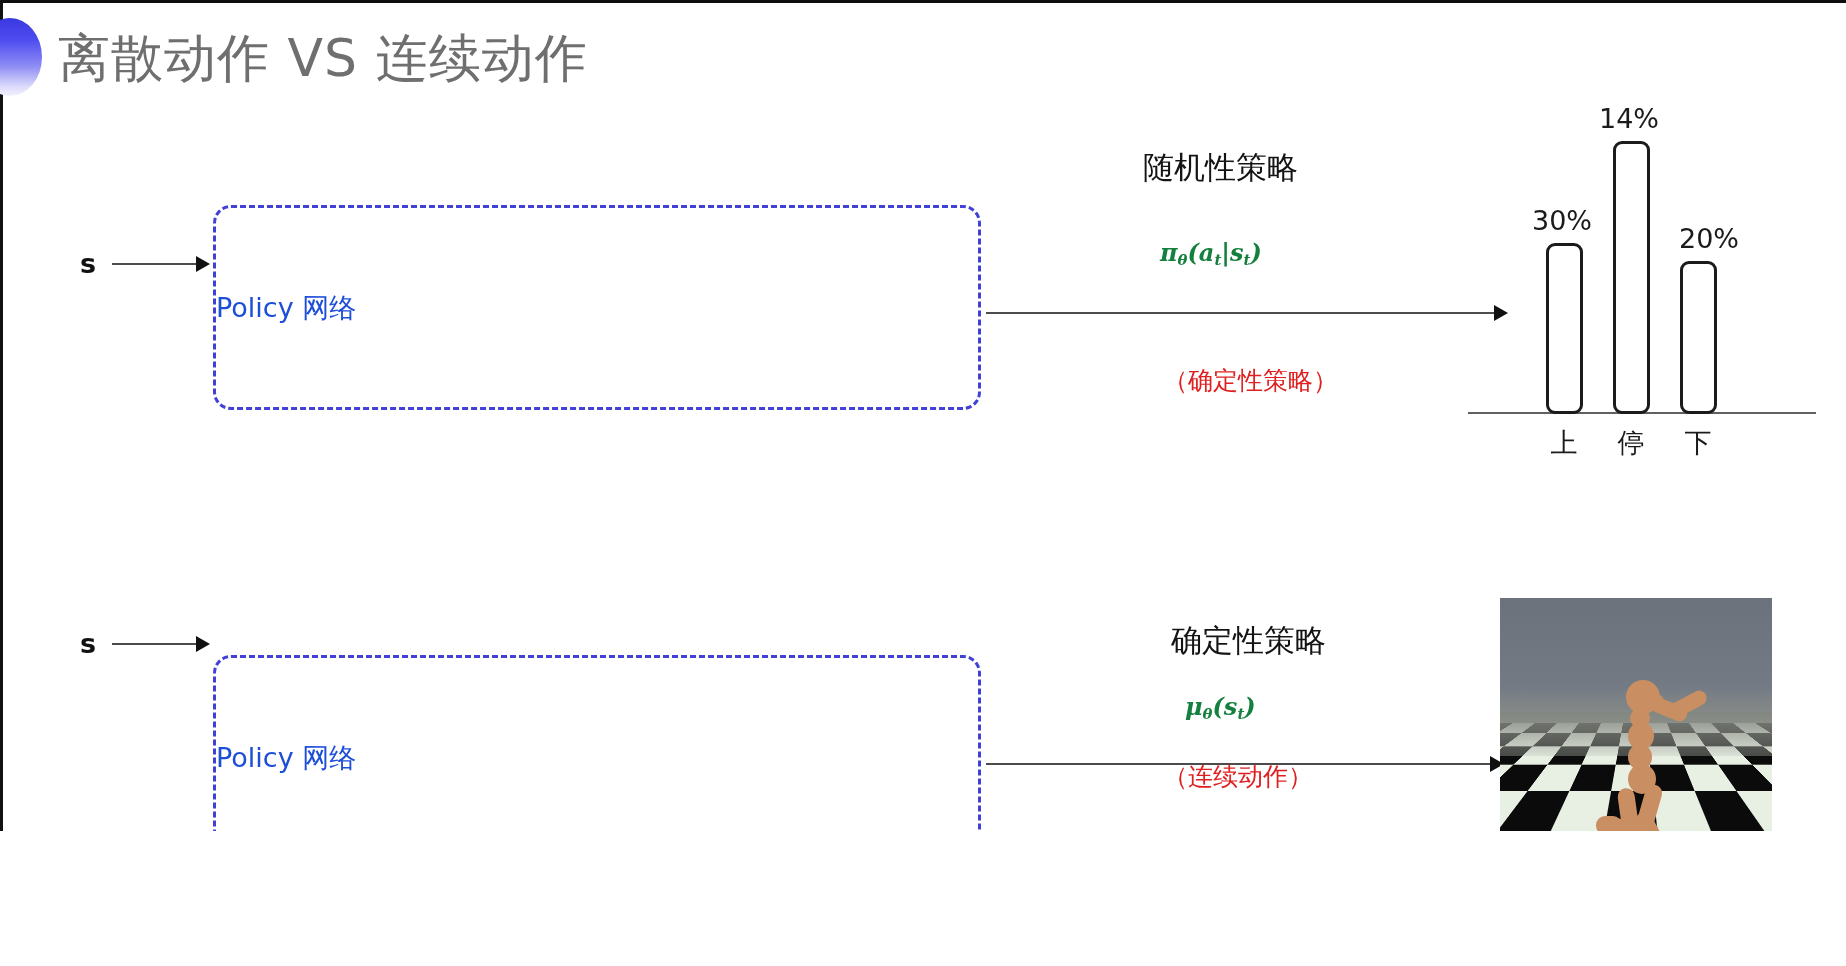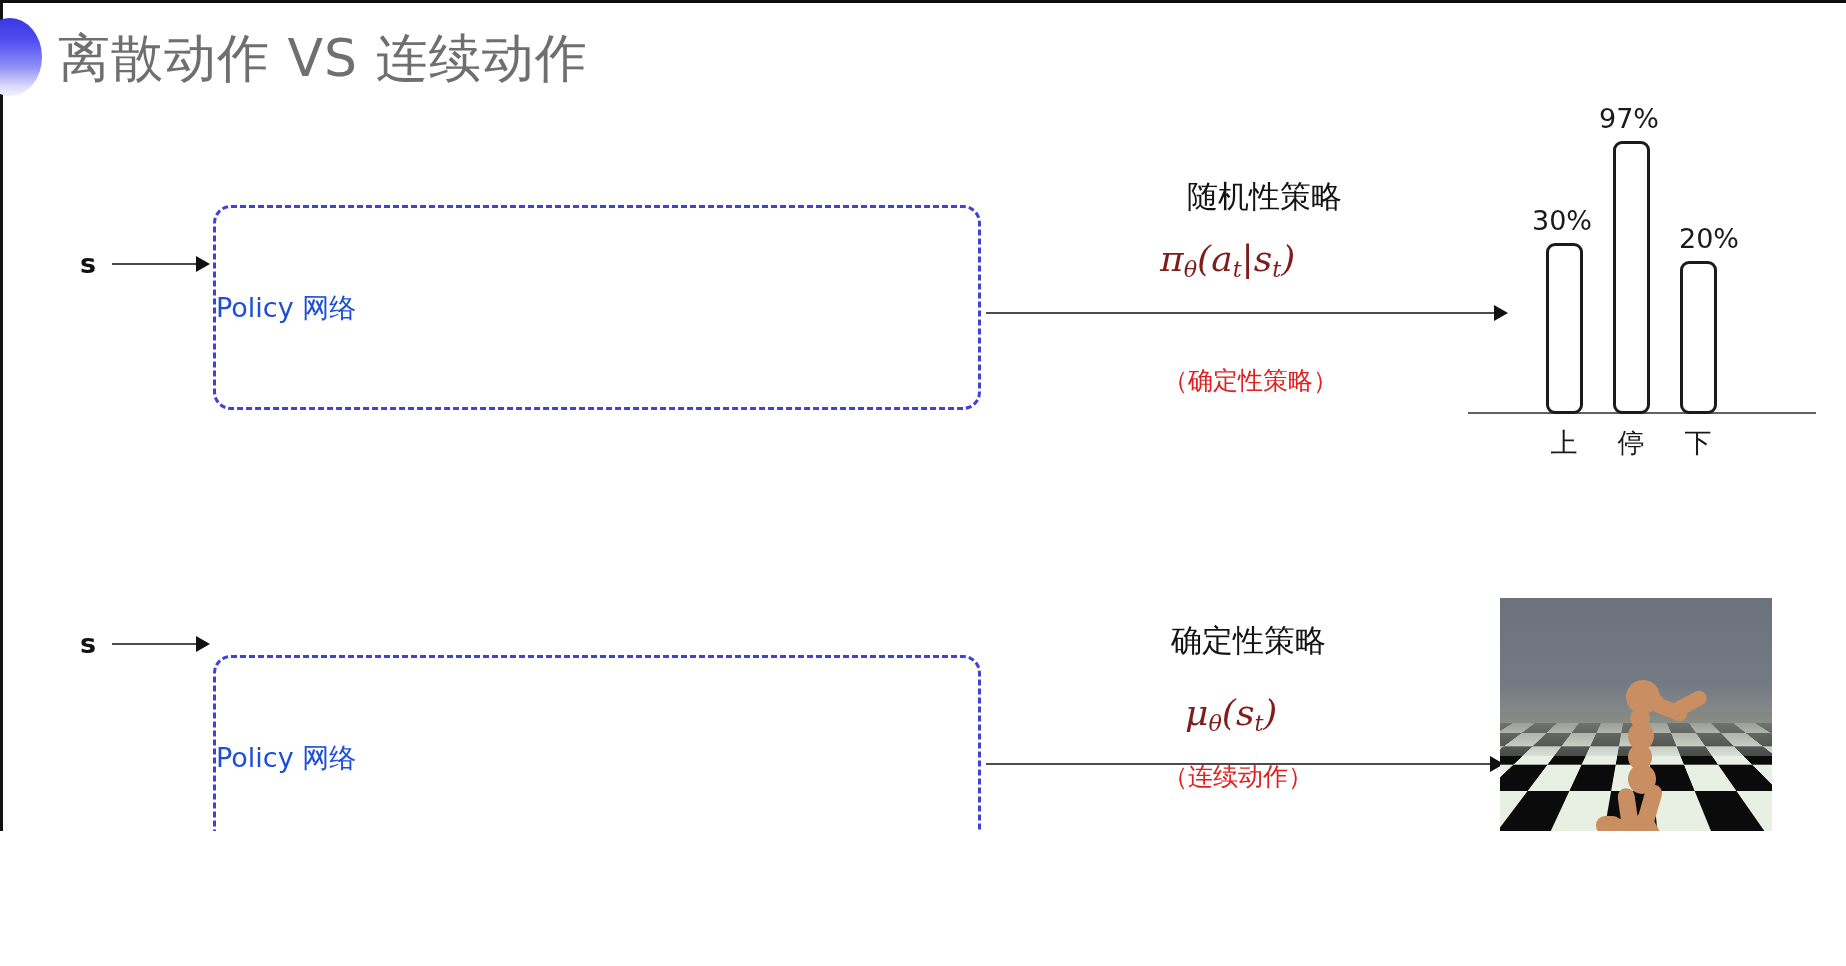--- a/index.html
+++ b/index.html
@@ -92,25 +92,26 @@
   
   .policy-kind {
     position: absolute;
     font-size: 31px;
     color: #141414;
     white-space: nowrap;
     font-family: "DejaVu Sans", "Liberation Sans", sans-serif;
   }
   .policy-formula {
     position: absolute;
-    font-size: 36px;
-    color: #7f1d1d;
+    font-size: 24px;
+    color: #15803d;
     white-space: nowrap;
     font-family: "DejaVu Serif", "Liberation Serif", serif;
     font-style: italic;
+    font-weight: bold;
   }
   .policy-formula sub {
     font-size: 0.62em;
     font-style: italic;
     vertical-align: -0.28em;
   }
   .policy-note {
     position: absolute;
     font-size: 25px;
     color: #e02020;
@@ -225,36 +226,36 @@
   <div class="arrow-line" style="left:112px; top:263px; width:96px;"></div>
   <div class="arrow-head" style="left:196px; top:256px;"></div>
 
   <div class="policy-box" style="left:213px; top:205px; width:768px; height:205px;">
     <div class="policy-label">Policy 网络</div>
   </div>
 
   <div class="arrow-line" style="left:986px; top:312px; width:518px;"></div>
   <div class="arrow-head" style="left:1494px; top:305px;"></div>
 
-  <div class="policy-kind" style="left:1143px; top:176px;margin-left:44px;">随机性策略</div>
+  <div class="policy-kind" style="left:1143px; top:147px;">随机性策略</div>
 
   <div class="policy-formula" style="left:1160px; top:238px;">
     <span>π</span><sub>θ</sub><span>(a</span><sub>t</sub><span>|s</span><sub>t</sub><span>)</span>
   </div>
 
   <div class="policy-note" style="left:1163px; top:364px;">（确定性策略）</div>
 
   <div class="chart">
     <div class="chart-axis"></div>
 
     <div class="bar-value" style="left:49px; top:110px; width:90px;">30%</div>
     <div class="bar" style="left:78px; top:148px; width:37px; height:171px;"></div>
     <div class="bar-cat" style="left:51px; top:330px; width:90px;">上</div>
 
-    <div class="bar-value" style="left:116px; top:8px; width:90px;">97%</div>
+    <div class="bar-value" style="left:116px; top:8px; width:90px;">14%</div>
     <div class="bar" style="left:145px; top:46px; width:37px; height:273px;"></div>
     <div class="bar-cat" style="left:118px; top:330px; width:90px;">停</div>
 
     <div class="bar-value" style="left:183px; top:128px; width:90px;padding-left:13px;">20%</div>
     <div class="bar" style="left:212px; top:166px; width:37px; height:153px;"></div>
     <div class="bar-cat" style="left:185px; top:330px; width:90px;">下</div>
   </div>
 
   <div class="s-label" style="left:80px; top:628px;">s</div>
   <div class="arrow-line" style="left:112px; top:643px; width:96px;"></div>

